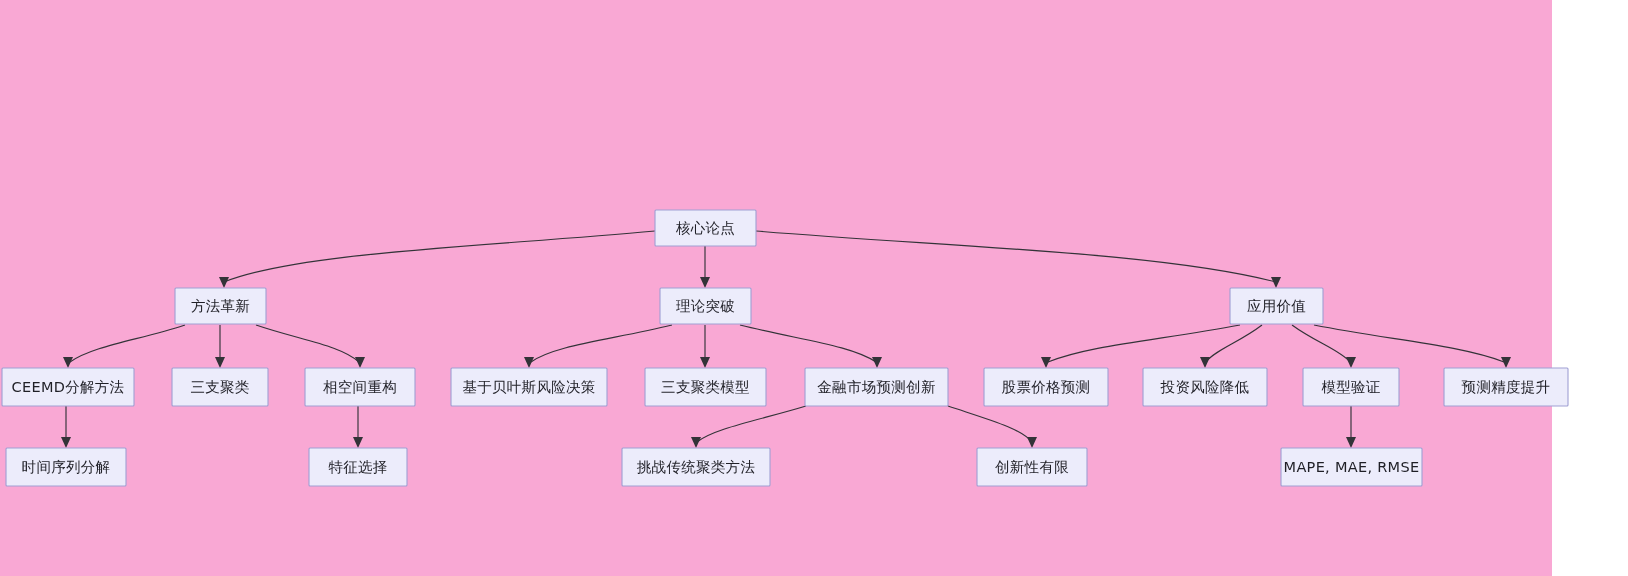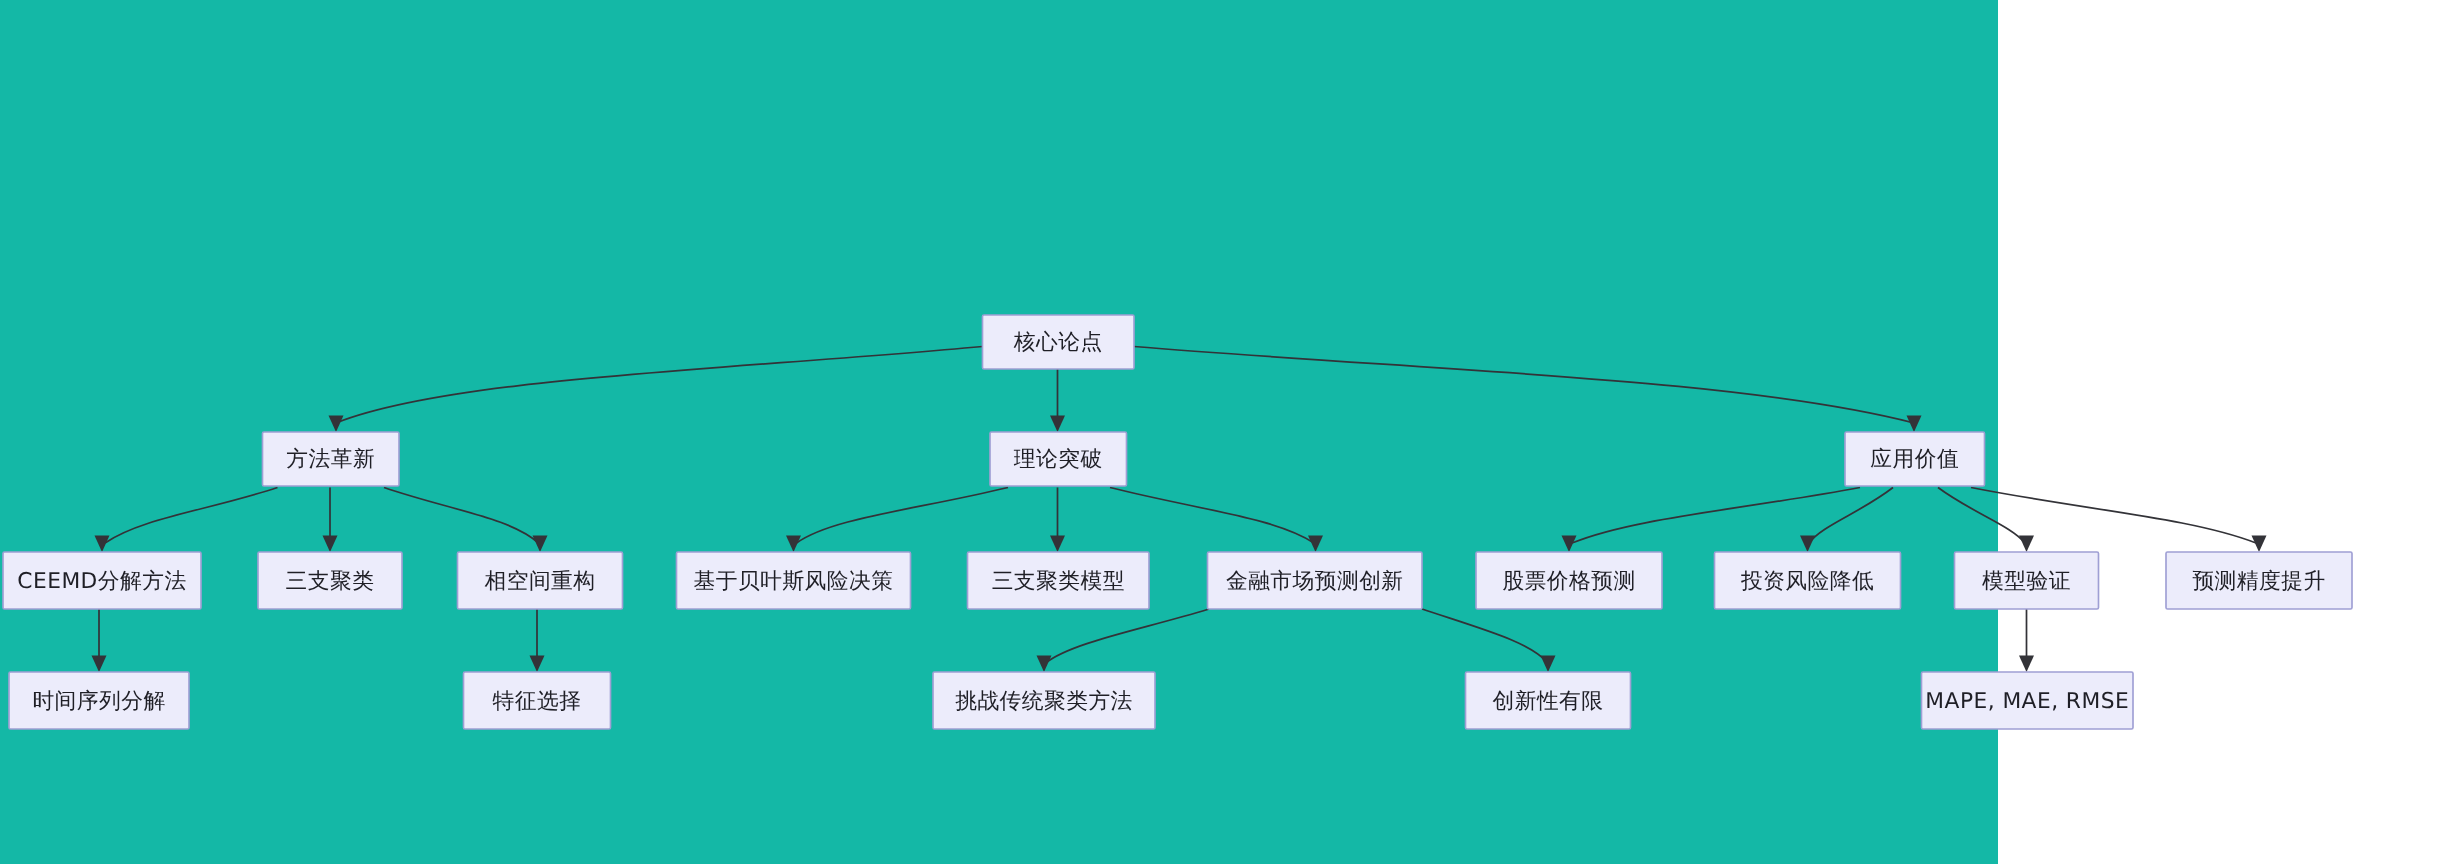--- a/index.html
+++ b/index.html
@@ -8,23 +8,23 @@
     background: #ffffff;
   }
   body {
     width: 1628px;
     height: 576px;
     overflow: hidden;
     font-family: "DejaVu Sans", "Liberation Sans", sans-serif;
   }
   #diagram-root {
     position: relative;
-    width: 1332px;
+    width: 1552px;
     height: 576px;
-    background: #14b8a6;
+    background: #f9a8d4;
   }
   svg#flowchart {
     position: absolute;
     left: 0;
     top: 0;
     width: 1628px;
     height: 576px;
     display: block;
   }
   .node-rect {

